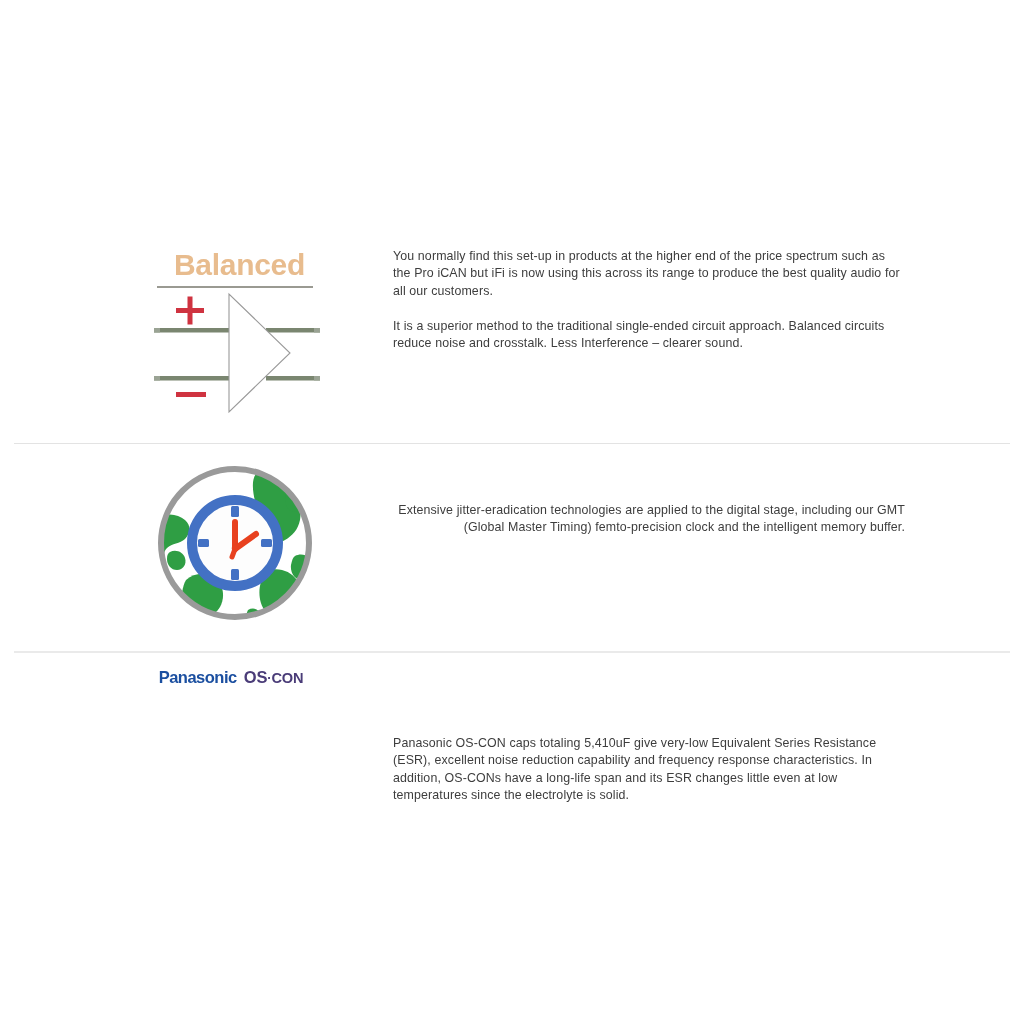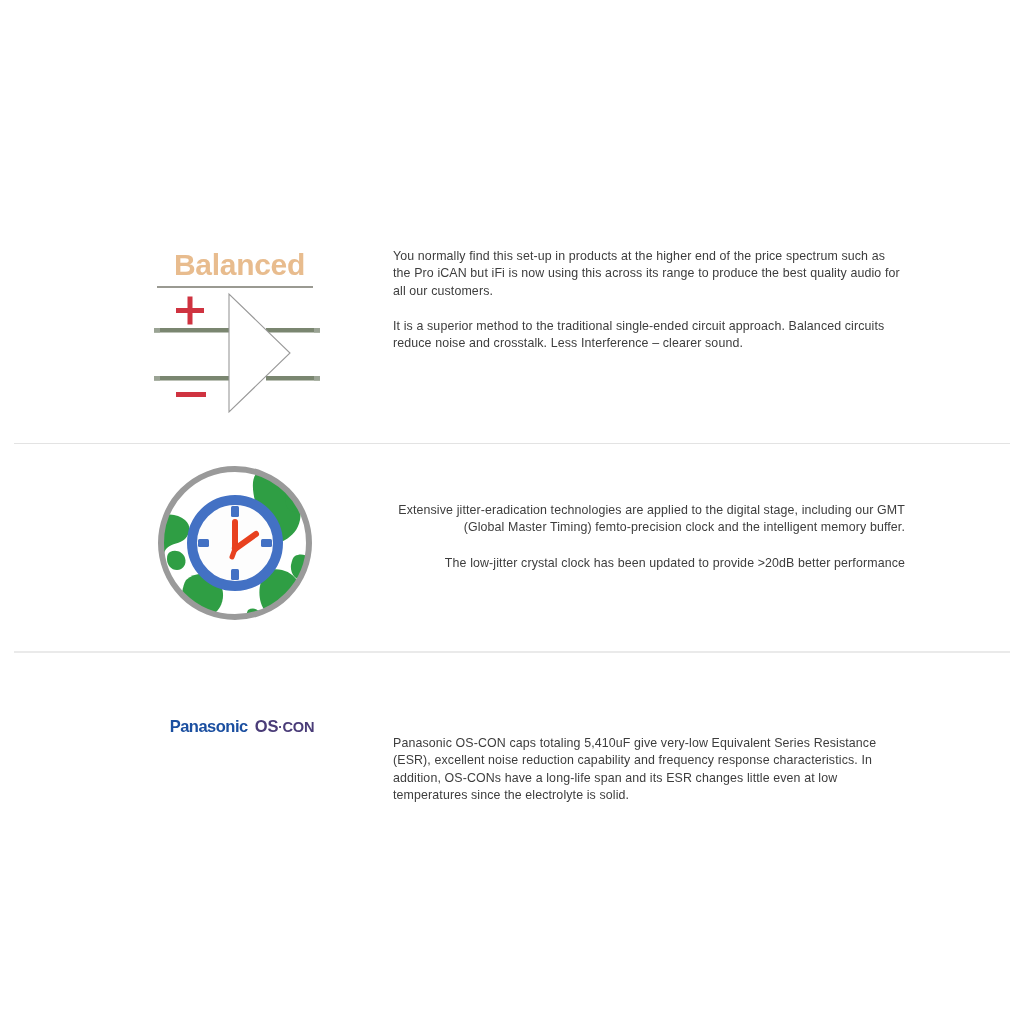--- a/index.html
+++ b/index.html
@@ -109,26 +109,26 @@
 
   
   .oscon-art {
     position: relative;
     width: 162px;
     height: 116px;
     background: #ffffff;
   }
   .oscon-inner {
     position: absolute;
-    left: 11px;
+    left: 0;
     top: 0;
     width: 162px;
     height: 116px;
     display: flex;
-    align-items: center;
+    align-items: flex-start;
     justify-content: center;
   }
   .oscon-wordmark {
     white-space: nowrap;
     font-family: "Liberation Sans", sans-serif;
     font-size: 16.5px;
     font-weight: bold;
     letter-spacing: -0.03em;
   }
   .brand-panasonic {
@@ -253,21 +253,20 @@
           <path d="M83 89 L83 62" stroke="#e8411f" stroke-width="6" stroke-linecap="round"></path>
           <path d="M83 89 L104 74" stroke="#e8411f" stroke-width="6" stroke-linecap="round"></path>
           <path d="M83 89 L80 97" stroke="#e8411f" stroke-width="5" stroke-linecap="round"></path>
           <circle cx="83" cy="88" r="3.2" fill="#e8411f"></circle>
         </svg>
       </div>
     </div>
 
     <div class="row-body" style="top:42px;text-align:right;">
       <p class="para">Extensive jitter-eradication technologies are applied to the digital stage, including our GMT (Global Master Timing) femto-precision clock and the intelligent memory buffer.</p>
-      <p class="para">The low-jitter crystal clock has been updated to provide &gt;20dB better performance</p>
     </div>
 
   </section>
 
   <hr class="divider thick" style="top:643px;">
 
   <section class="feature-row" style="top:668px;">
 
     <div class="row-media">
       <div class="oscon-art">

